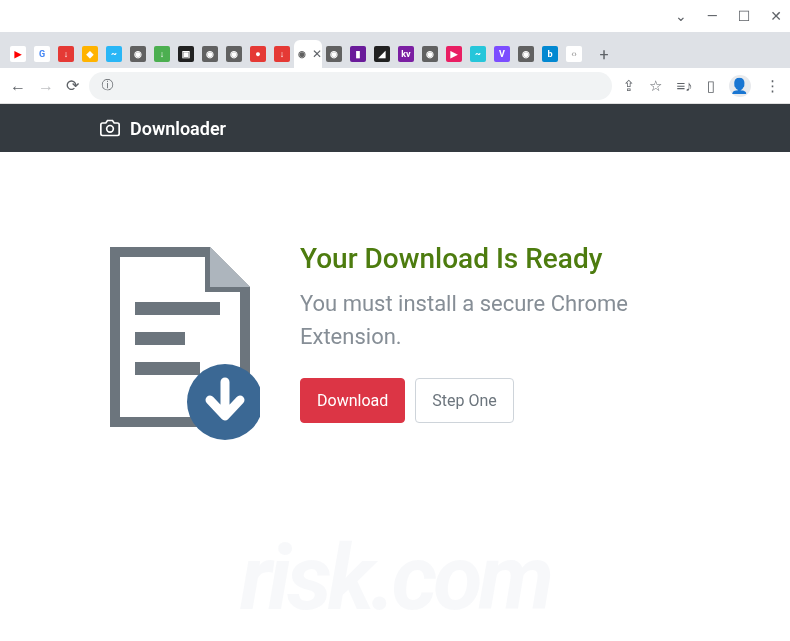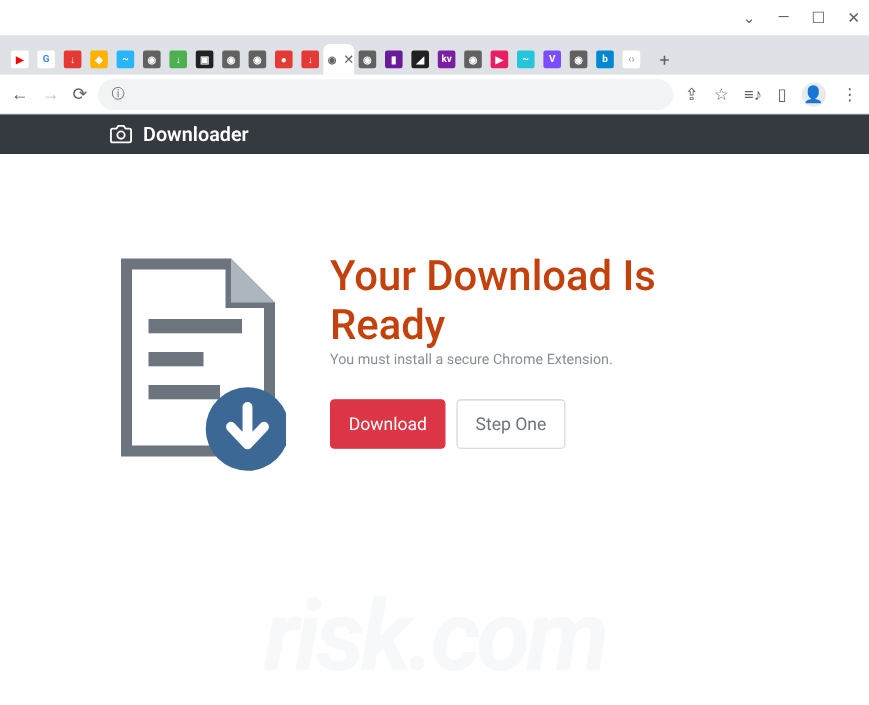--- a/index.html
+++ b/index.html
@@ -11,27 +11,27 @@
 .tab.active{background:#fff;width:28px}
 .tab-close{color:#5f6368;font-size:12px;margin-left:2px}
 .newtab{width:28px;height:28px;display:flex;align-items:center;justify-content:center;color:#5f6368;font-size:16px;margin-left:4px}
 .favicon{width:16px;height:16px;border-radius:2px;display:flex;align-items:center;justify-content:center;font-size:9px;font-weight:bold;color:#fff}
 .addrbar{height:36px;background:#fff;display:flex;align-items:center;padding:0 10px;gap:10px;border-bottom:1px solid #e0e0e0}
 .navbtns{display:flex;gap:12px;color:#5f6368}
 .navbtns span{font-size:16px}
 .omnibox{flex:1;height:28px;background:#f1f3f4;border-radius:14px;display:flex;align-items:center;padding:0 12px;color:#5f6368;font-size:12px}
 .addr-right{display:flex;gap:14px;color:#5f6368;align-items:center}
 .addr-right span{font-size:15px}
-.page-header{height:36px;background:#343a40;display:flex;align-items:center;padding:0 100px;color:#fff}
+.page-header{height:48px;background:#343a40;display:flex;align-items:center;padding:0 100px;color:#fff}
 .brand{display:flex;align-items:center;gap:10px;font-size:18px;font-weight:600}
 .brand-icon{width:20px;height:20px}
 .content{padding:90px 100px 0;display:flex;gap:40px;align-items:flex-start}
 .doc-icon{width:160px;height:200px;flex-shrink:0;position:relative}
-.text-block h1{font-size:38px;font-weight:500;color:#c2410c;}
-.text-block p{font-size:13px;color:#868e96;line-height:1.5;margin-bottom:2px}
+.text-block h1{font-size:28px;font-weight:500;color:#4d7c0f;margin-bottom:12px}
+.text-block p{font-size:22px;color:#868e96;line-height:1.5;margin-bottom:2px}
 .buttons{margin-top:25px;display:flex;gap:10px}
 .btn{padding:12px 16px;border-radius:4px;font-size:16px;cursor:pointer;border:1px solid transparent}
 .btn-primary{background:#dc3545;color:#fff;border-color:#dc3545}
 .btn-secondary{background:#fff;color:#6c757d;border:1px solid #ced4da}
 .watermark{position:absolute;bottom:10px;left:0;right:0;font-size:90px;font-weight:bold;color:rgba(200,210,220,0.15);text-align:center;letter-spacing:-4px;pointer-events:none;font-style:italic}
 .prof{width:22px;height:22px;background:#e8eaed;border-radius:50%;display:flex;align-items:center;justify-content:center;color:#5f6368;font-size:12px}
 </style>
 </head>
 <body>
 

